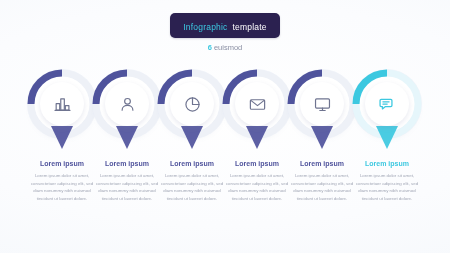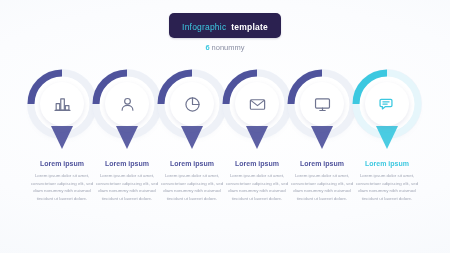--- a/index.html
+++ b/index.html
@@ -23,21 +23,21 @@
     margin-top:13px;
     background:#2b2150;
     border-radius:5px;
     padding:4px 13px 5px 13px;
     line-height:1;
     box-shadow:0 1px 2px rgba(40,30,70,.18);
     white-space:nowrap;
   }
   .badge span{font-size:8.5px;font-weight:normal;letter-spacing:.2px;}
   .badge .b-accent{color:#3cc8e0;}
-  .badge .b-rest{color:#ffffff;font-weight:bold;margin-left:5px;}
+  .badge .b-rest{color:#ffffff;font-weight:normal;margin-left:5px;}
   .subtitle{
     margin-top:6px;font-size:7.5px;line-height:1;white-space:nowrap;
   }
   .subtitle .s-num{color:#3cc8e0;font-weight:bold;}
   .subtitle .s-word{color:#8a8fa3;margin-left:2px;}
 
   
   .row{
     position:absolute;left:0;top:62px;width:450px;height:100px;
   }
@@ -96,21 +96,21 @@
 </head>
 <body>
 
 <div id="stage">
 
   <div class="header">
     <div class="badge">
       <span class="b-accent">Infographic</span><span class="b-rest">template</span>
     </div>
     <div class="subtitle">
-      <span class="s-num">6</span><span class="s-word">nonummy</span>
+      <span class="s-num">6</span><span class="s-word">euismod</span>
     </div>
   </div>
 
   <div class="row">
 
     <div class="node" style="left:24px">
       <div class="halo"></div>
       <svg class="ring" viewBox="0 0 76 76">
         <circle cx="38" cy="38" r="31" fill="none" stroke="#eef1f7" stroke-width="7"></circle>
         <path d="M 38 7 A 31 31 0 0 0 7 38" fill="none" stroke="#4f539c" stroke-width="7" stroke-linecap="butt"></path>

